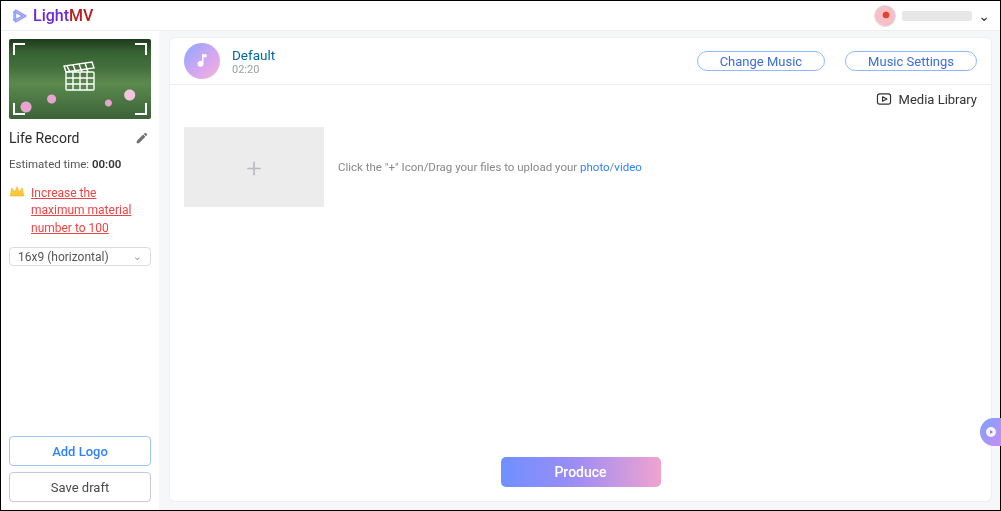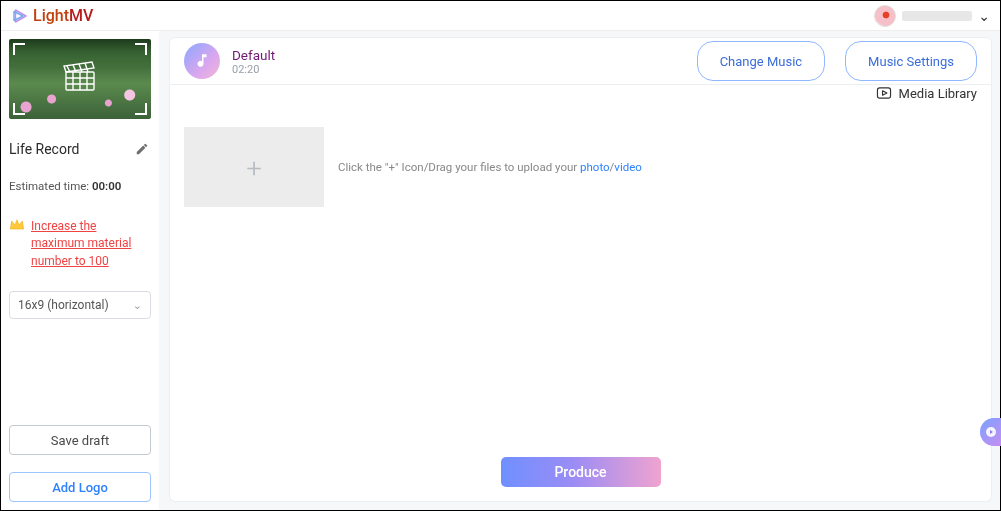--- a/index.html
+++ b/index.html
@@ -4,71 +4,71 @@
 <style>
   * { box-sizing: border-box; margin: 0; padding: 0; font-family: -apple-system, BlinkMacSystemFont, "Segoe UI", Roboto, Arial, sans-serif; }
   html, body { width: 1001px; height: 511px; background: #fff; overflow: hidden; }
   .viewport { width: 1001px; height: 511px; border: 1px solid #000; display: flex; flex-direction: column; }
 
   
   .topbar { height: 30px; border-bottom: 1px solid #eee; display: flex; align-items: center; padding: 0 10px; justify-content: space-between; }
   .logo { display: flex; align-items: center; gap: 4px; font-size: 16px; font-weight: 500; }
   .logo-icon svg { display: block; }
   .logo-text { display: flex; }
-  .logo-text .light { color: #c2410c; }
+  .logo-text .light { color: #6d28d9; }
   .logo-text .mv { color: #b91c1c; }
   .user-area { display: flex; align-items: center; gap: 6px; }
   .avatar { width: 22px; height: 22px; border-radius: 50%; background: radial-gradient(circle at 55% 45%, #e4432a 0 22%, #f7bfc8 23% 70%, #fff 72% 100%); border: 1px solid #ddd; }
   .user-name { width: 70px; height: 10px; background: #e7e7e7; border-radius: 2px; }
   .user-caret { font-size: 14px; color: #333; }
 
   
   .body { flex: 1; display: flex; background: #f6f7f9; }
 
   
-  .sidebar { width: 158px; background: #fff; display: flex; flex-direction: column; padding: 8px; gap: 17px; }
+  .sidebar { width: 158px; background: #fff; display: flex; flex-direction: column; padding: 8px; gap: 6px; }
   .thumb { width: 142px; height: 80px; border-radius: 2px; position: relative; overflow: hidden;
            background:
              radial-gradient(circle at 12% 85%, #e9a3d0 0 5px, transparent 6px),
              radial-gradient(circle at 30% 75%, #e9a3d0 0 4px, transparent 5px),
              radial-gradient(circle at 85% 70%, #f3c5e0 0 5px, transparent 6px),
              radial-gradient(circle at 70% 80%, #e9a3d0 0 3px, transparent 4px),
              linear-gradient(to bottom, rgba(0,0,0,0.35), rgba(0,0,0,0.05) 15%, rgba(0,0,0,0) 25%),
              linear-gradient(180deg, #2e5a2c 0%, #436f3c 35%, #5b8a4e 55%, #3c6238 100%); }
   .thumb .corner { position: absolute; width: 12px; height: 12px; border: 2px solid #fff; }
   .thumb .tl { top: 4px; left: 4px; border-right: none; border-bottom: none; }
   .thumb .tr { top: 4px; right: 4px; border-left: none; border-bottom: none; }
   .thumb .bl { bottom: 4px; left: 4px; border-right: none; border-top: none; }
   .thumb .br { bottom: 4px; right: 4px; border-left: none; border-top: none; }
   .thumb .clap { position: absolute; left: 50%; top: 50%; transform: translate(-50%,-50%); }
   .proj-row { display: flex; align-items: center; justify-content: space-between; padding: 4px 0 2px; }
   .proj-name { font-size: 14px; color: #2b2b2b; }
   .edit-icon { width: 18px; height: 18px; display: flex; align-items: center; justify-content: center; cursor: pointer; color: #666; }
   .meta { font-size: 11.5px; color: #555; padding: 2px 0; }
   .upgrade { font-size: 12px; color: #ef4444; line-height: 1.45; padding: 6px 0 4px; display: flex; gap: 6px; text-decoration: underline; }
   .crown { flex: 0 0 auto; }
-  .aspect-select { width: 100%; height: 28px; border: 1px solid #d9dde3; border-radius: 4px; font-size: 12px; padding: 8px 8px; color: #555; background: #fff; display: flex; align-items: center; justify-content: space-between; cursor: pointer; }
+  .aspect-select { width: 100%; height: 19px; border: 1px solid #d9dde3; border-radius: 4px; font-size: 12px; padding: 8px 8px; color: #555; background: #fff; display: flex; align-items: center; justify-content: space-between; cursor: pointer; }
   .aspect-select .sel-caret { font-size: 11px; color: #9aa3ad; }
 
   .sidebar-spacer { flex: 1; }
   .sidebar-btn { width: 100%; height: 30px; border-radius: 4px; border: 1px solid #c5c9d0; background: #fff; font-size: 13px; color: #4a4a4a; cursor: pointer; display: flex; align-items: center; justify-content: center; }
   .sidebar-btn.logo { color: #2f82ff; border-color: #9fc5ff; }
 
   
   .main { flex: 1; display: flex; flex-direction: column; padding: 6px 8px 8px 10px; gap: 0; }
   .music-bar { background: #fff; border: 1px solid #eceef2; border-radius: 6px 6px 0 0; height: 48px; display: flex; align-items: center; padding: 0 14px; gap: 12px; }
   .music-icon { width: 36px; height: 36px; border-radius: 50%; background: linear-gradient(135deg, #8aa8ff 0%, #d9a6ef 60%, #f2b8d6 100%); display: flex; align-items: center; justify-content: center; }
   .music-meta { display: flex; flex-direction: column; }
-  .music-title { font-size: 13.5px; color: #701a75; }
+  .music-title { font-size: 13.5px; color: #0369a1; }
   .music-dur { font-size: 11px; color: #9aa0a8; }
   .music-spacer { flex: 1; }
-  .pill-btn { height: 40px; padding: 0 22px; border: 1px solid #8eb8ff; border-radius: 16px; background: #fff; color: #3a6dd8; font-size: 13px; cursor: pointer; display: flex; align-items: center; }
+  .pill-btn { height: 20px; padding: 0 22px; border: 1px solid #8eb8ff; border-radius: 16px; background: #fff; color: #3a6dd8; font-size: 13px; cursor: pointer; display: flex; align-items: center; }
   .pill-btn + .pill-btn { margin-left: 8px; }
 
-  .media-bar { background: #fff; border-left: 1px solid #eceef2; border-right: 1px solid #eceef2; height: 28px; display: flex; align-items: flex-start; justify-content: flex-end; padding: 0 14px; gap: 6px; }
+  .media-bar { background: #fff; border-left: 1px solid #eceef2; border-right: 1px solid #eceef2; height: 28px; display: flex; align-items: center; justify-content: flex-end; padding: 0 14px; gap: 6px; }
   .media-lib { display: flex; align-items: center; gap: 6px; font-size: 13px; color: #333; cursor: pointer; }
   .media-lib svg { display: block; }
 
   .canvas { flex: 1; background: #fff; border: 1px solid #eceef2; border-top: none; border-radius: 0 0 6px 6px; padding: 14px; position: relative; }
   .upload-row { display: flex; align-items: center; gap: 14px; }
   .dropzone { width: 140px; height: 80px; background: #ececec; display: flex; align-items: center; justify-content: center; cursor: pointer; }
   .dropzone .plus { font-size: 26px; color: #b7bcc3; font-weight: 200; line-height: 1; }
   .upload-hint { font-size: 11.5px; color: #888; }
   .upload-hint a { color: #2f82ff; text-decoration: none; }
 
@@ -148,22 +148,22 @@
         <span>Increase the maximum material number to 100</span>
       </div>
 
       <div class="aspect-select">
         <span>16x9 (horizontal)</span>
         <span class="sel-caret">⌄</span>
       </div>
 
       <div class="sidebar-spacer"></div>
 
+      <button class="sidebar-btn logo">Add Logo</button>
       <button class="sidebar-btn">Save draft</button>
-      <button class="sidebar-btn logo">Add Logo</button>
     </div>
 
     <div class="main">
 
       <div class="music-bar">
         <div class="music-icon">
           <svg width="18" height="18" viewBox="0 0 24 24">
               <path d="M12 3v9.28A4 4 0 1 0 14 16V7h4V3h-6z" fill="#ffffff"></path>
             </svg>
         </div>

